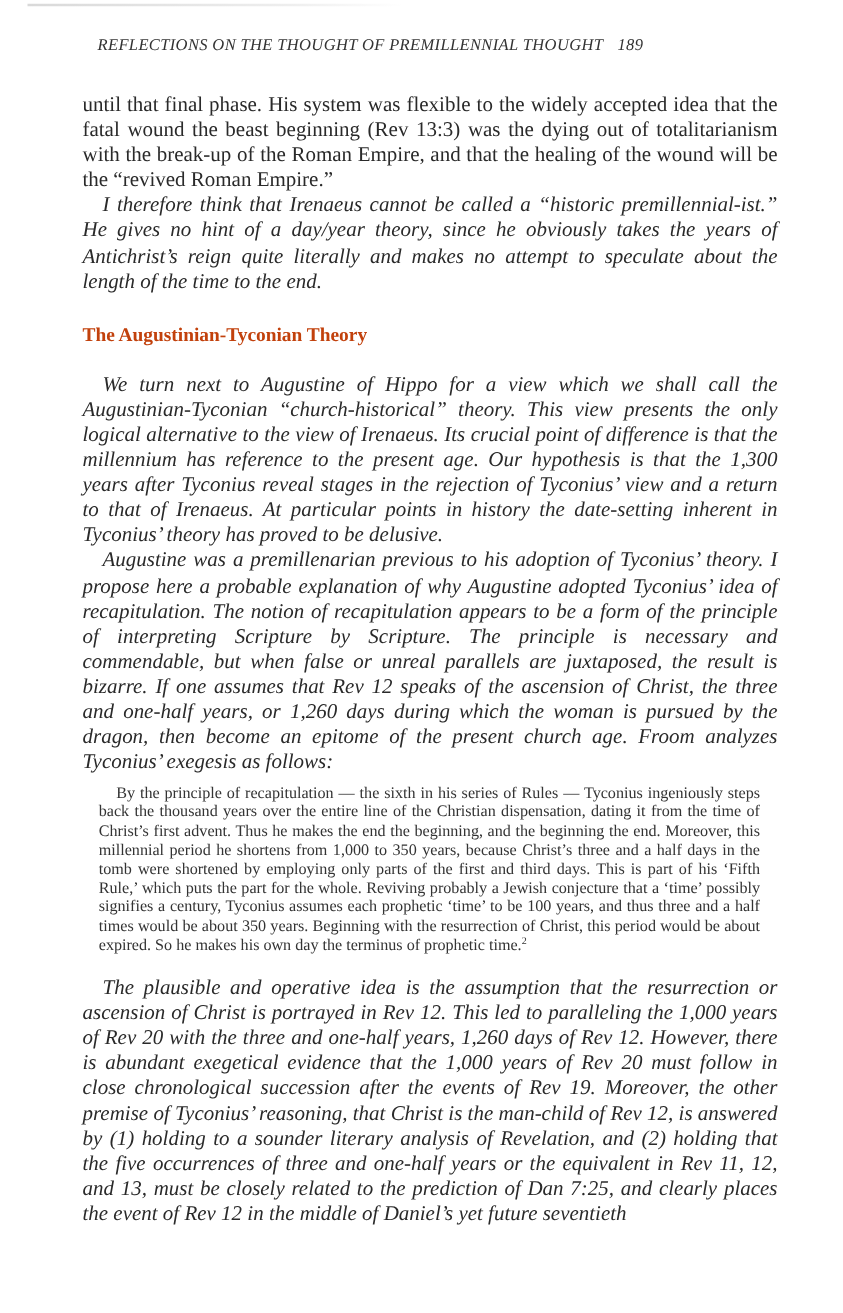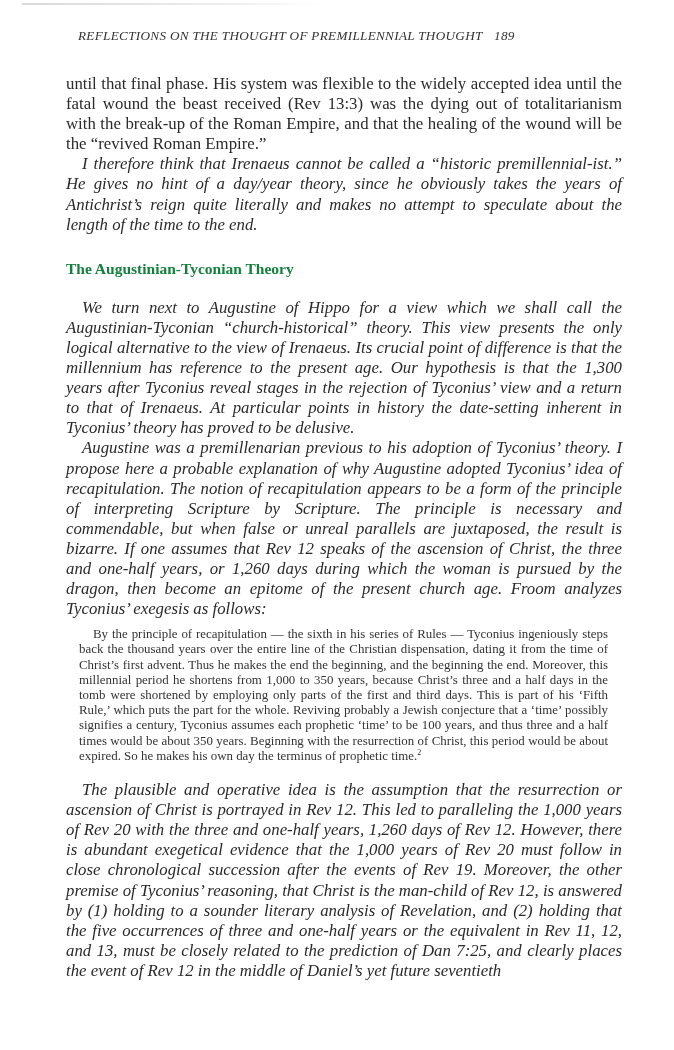--- a/index.html
+++ b/index.html
@@ -49,21 +49,21 @@
       line-height: 20.1px;
       text-align: justify;
       hyphens: none;
     }
     p.indent { text-indent: 16px; font-style: italic; }
     h2 {
       margin: 24px 0 0 0;
       font-size: 15.5px;
       font-weight: bold;
       line-height: 20px;
-      color: #15803d;
+      color: #c2410c;
     }
     .section-body { margin-top: 19px; }
     blockquote {
       margin: 8px 0 16px 13px;
       width: 529px;
       padding: 0;
     }
     blockquote p {
       font-size: 12.9px;
       line-height: 15.2px;
@@ -77,21 +77,21 @@
 <body>
 
 <div class="top-edge"></div>
 
 <div class="running-head">
   <span>REFLECTIONS ON THE THOUGHT OF PREMILLENNIAL THOUGHT</span>
   <span class="page-num">189</span>
 </div>
 
 <div class="content">
-  <p>until that final phase. His system was flexible to the widely accepted idea until the fatal wound the beast received (Rev 13:3) was the dying out of totalitarianism with the break-up of the Roman Empire, and that the healing of the wound will be the “revived Roman Empire.”</p>
+  <p>until that final phase. His system was flexible to the widely accepted idea that the fatal wound the beast beginning (Rev 13:3) was the dying out of totalitarianism with the break-up of the Roman Empire, and that the healing of the wound will be the “revived Roman Empire.”</p>
   <p class="indent">I therefore think that Irenaeus cannot be called a “historic premillennial-ist.” He gives no hint of a day/year theory, since he obviously takes the years of Antichrist’s reign quite literally and makes no attempt to speculate about the length of the time to the end.</p>
 
   <h2>The Augustinian-Tyconian Theory</h2>
 
   <div class="section-body">
     <p class="indent">We turn next to Augustine of Hippo for a view which we shall call the Augustinian-Tyconian “church-historical” theory. This view presents the only logical alternative to the view of Irenaeus. Its crucial point of difference is that the millennium has reference to the present age. Our hypothesis is that the 1,300 years after Tyconius reveal stages in the rejection of Tyconius’ view and a return to that of Irenaeus. At particular points in history the date-setting inherent in Tyconius’ theory has proved to be delusive.</p>
     <p class="indent">Augustine was a premillenarian previous to his adoption of Tyconius’ theory. I propose here a probable explanation of why Augustine adopted Tyconius’ idea of recapitulation. The notion of recapitulation appears to be a form of the principle of interpreting Scripture by Scripture. The principle is necessary and commendable, but when false or unreal parallels are juxtaposed, the result is bizarre. If one assumes that Rev 12 speaks of the ascension of Christ, the three and one-half years, or 1,260 days during which the woman is pursued by the dragon, then become an epitome of the present church age. Froom analyzes Tyconius’ exegesis as follows:</p>
 
     <blockquote>
       <p><span>By the principle of recapitulation — the sixth in his series of Rules — Tyconius ingeniously steps back the thousand years over the entire line of the Christian dispensation, dating it from the time of Christ’s first advent. Thus he makes the end the beginning, and the beginning the end. Moreover, this millennial period he shortens from 1,000 to 350 years, because Christ’s three and a half days in the tomb were shortened by employing only parts of the first and third days. This is part of his ‘Fifth Rule,’ which puts the part for the whole. Reviving probably a Jewish conjecture that a ‘time’ possibly signifies a century, Tyconius assumes each prophetic ‘time’ to be 100 years, and thus three and a half times would be about 350 years. Beginning with the resurrection of Christ, this period would be about expired. So he makes his own day the terminus of prophetic time.</span><sup>2</sup></p>

